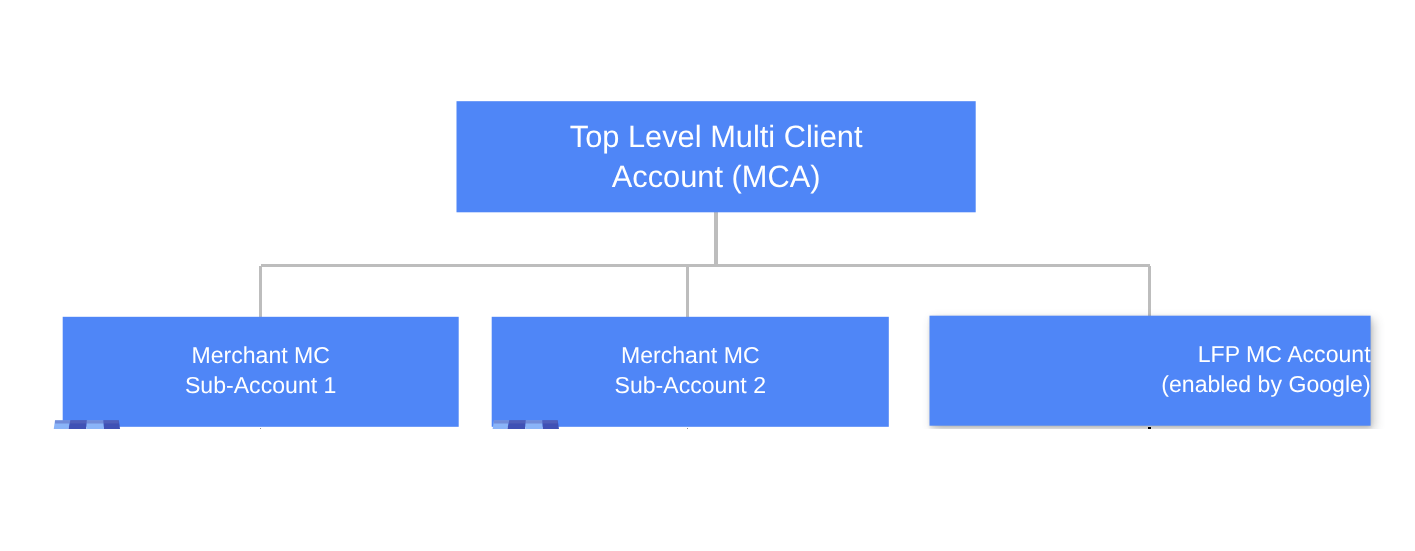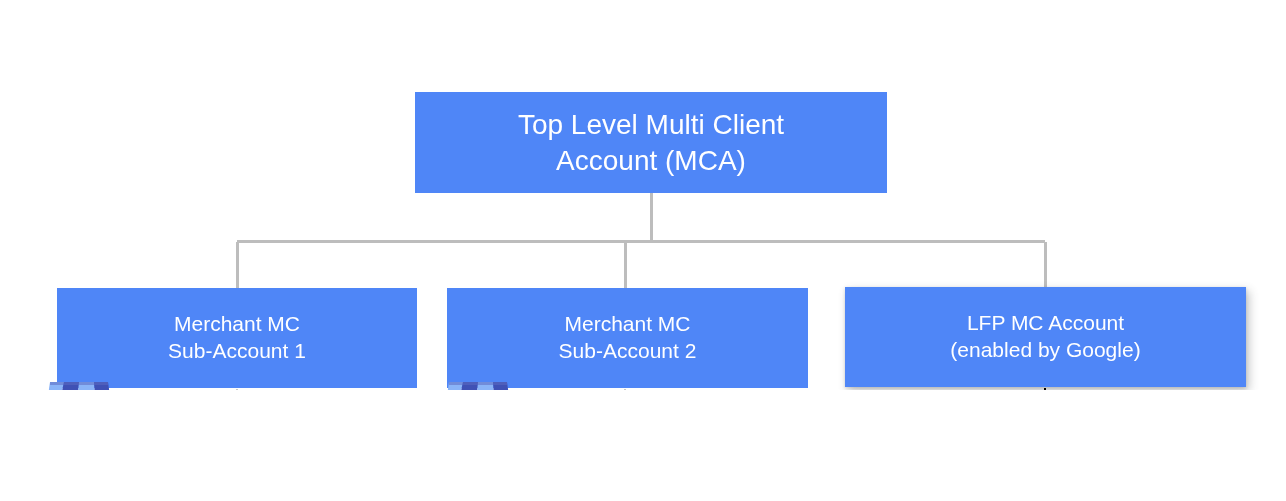--- a/index.html
+++ b/index.html
@@ -71,20 +71,21 @@
     font-size: 21px;
   }
   #node-lfp {
     left: 845px;
     top: 287px;
     width: 401px;
     height: 100px;
     font-size: 21px;
     box-shadow: 3px 4px 9px rgba(60, 64, 67, 0.30),
                 0 1px 3px rgba(60, 64, 67, 0.18);
+    text-align: right;
   }
 
   
   .gmb-icon {
     position: absolute;
     z-index: 3;
   }
   #gmb-icon-1 {
     left: 42px;
     top: 368px;

